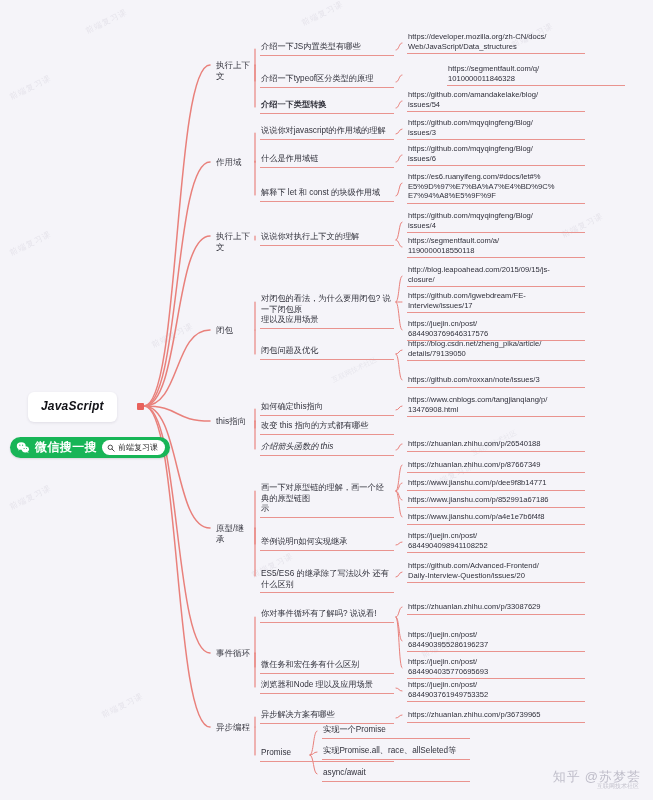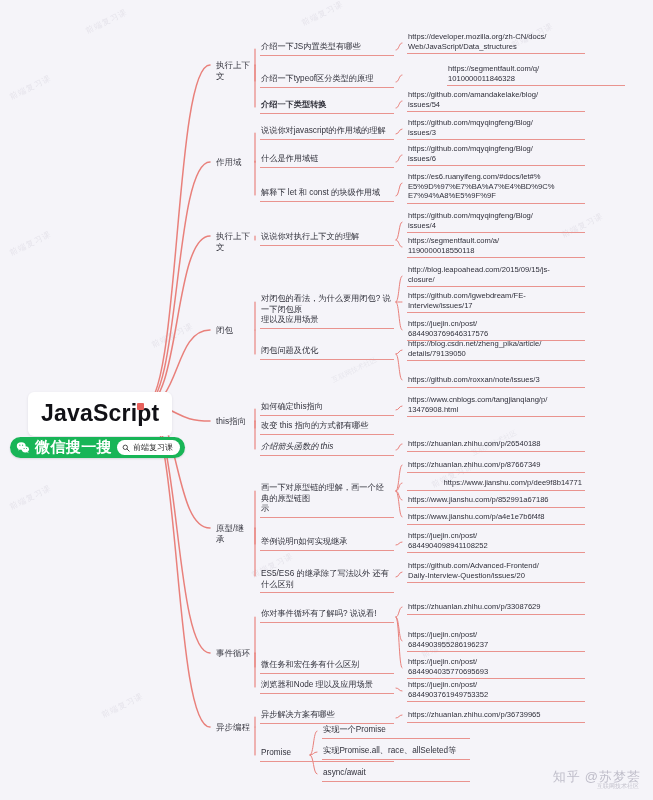--- a/index.html
+++ b/index.html
@@ -32,26 +32,27 @@
   .node {
     position: absolute;
     box-sizing: border-box;
     color: #2b2b33;
     line-height: 1.28;
     white-space: pre-line;
   }
   .node.root {
     background: #ffffff;
     border-radius: 6px;
-    font-size: 23px;
+    font-size: 12px;
     font-weight: bold;
     color: #111116;
     padding: 7px 13px 8px 13px;
     box-shadow: 0 1px 3px rgba(40,30,60,.10);
     letter-spacing: .2px;
+    font-style: italic;
   }
   .node.branch {
     font-size: 8.5px;
     color: #3a3a44;
     padding: 2px 3px 3px 3px;
   }
   .node.topic {
     font-size: 8.2px;
     color: #32323c;
     padding: 2px 3px 3px 3px;
@@ -95,21 +96,21 @@
     padding: 0 5px 0 6px;
     gap: 5px;
     box-shadow: 0 1px 2px rgba(0,0,0,.13);
   }
   .wechat-badge .wx-icon {
     width: 14px; height: 14px;
     display: block;
   }
   .wechat-badge .wx-label {
     color: #ffffff;
-    font-size: 15px;
+    font-size: 12px;
     font-weight: bold;
     letter-spacing: .4px;
     white-space: nowrap;
   }
   .wechat-badge .wx-search {
     display: flex;
     align-items: center;
     gap: 3px;
     background: #ffffff;
     border-radius: 9px;
@@ -292,21 +293,21 @@
       <div class="node topic ul" style="left: 258px; top: 400px; width: 136px;">如何确定this指向</div>
       <div class="node link ul" style="left: 405px; top: 393px; width: 180px;">https://www.cnblogs.com/tangjianqiang/p/
 13476908.html</div>
       <div class="node topic ul" style="left: 258px; top: 419px; width: 136px;">改变 this 指向的方式都有哪些</div>
       <div class="node topic ul" style="left: 258px; top: 440px; width: 136px; font-style: italic;">介绍箭头函数的 this</div>
       <div class="node link ul" style="left: 405px; top: 437px; width: 180px;">https://zhuanlan.zhihu.com/p/26540188</div>
       <div class="node branch" style="left: 213px; top: 521px; width: 42px;">原型/继承</div>
       <div class="node topic ul" style="left: 258px; top: 481px; width: 136px;">画一下对原型链的理解，画一个经典的原型链图
 示</div>
       <div class="node link ul" style="left: 405px; top: 458px; width: 180px;">https://zhuanlan.zhihu.com/p/87667349</div>
-      <div class="node link ul" style="left: 405px; top: 476px; width: 180px; text-align: right;">https://www.jianshu.com/p/dee9f8b14771</div>
+      <div class="node link ul" style="left: 405px; top: 476px; width: 180px;">https://www.jianshu.com/p/dee9f8b14771</div>
       <div class="node link ul" style="left: 405px; top: 493px; width: 180px;">https://www.jianshu.com/p/852991a67186</div>
       <div class="node link ul" style="left: 405px; top: 510px; width: 180px;">https://www.jianshu.com/p/a4e1e7b6f4f8</div>
       <div class="node topic ul" style="left: 258px; top: 535px; width: 136px;">举例说明n如何实现继承</div>
       <div class="node link ul" style="left: 405px; top: 529px; width: 180px;">https://juejin.cn/post/
 6844904098941108252</div>
       <div class="node topic ul" style="left: 258px; top: 567px; width: 136px;">ES5/ES6 的继承除了写法以外 还有什么区别</div>
       <div class="node link ul" style="left: 405px; top: 559px; width: 180px;">https://github.com/Advanced-Frontend/
 Daily-Interview-Question/issues/20</div>
       <div class="node branch" style="left: 213px; top: 646px; width: 42px;">事件循环</div>
       <div class="node topic ul" style="left: 258px; top: 607px; width: 136px;">你对事件循环有了解吗? 说说看!</div>

